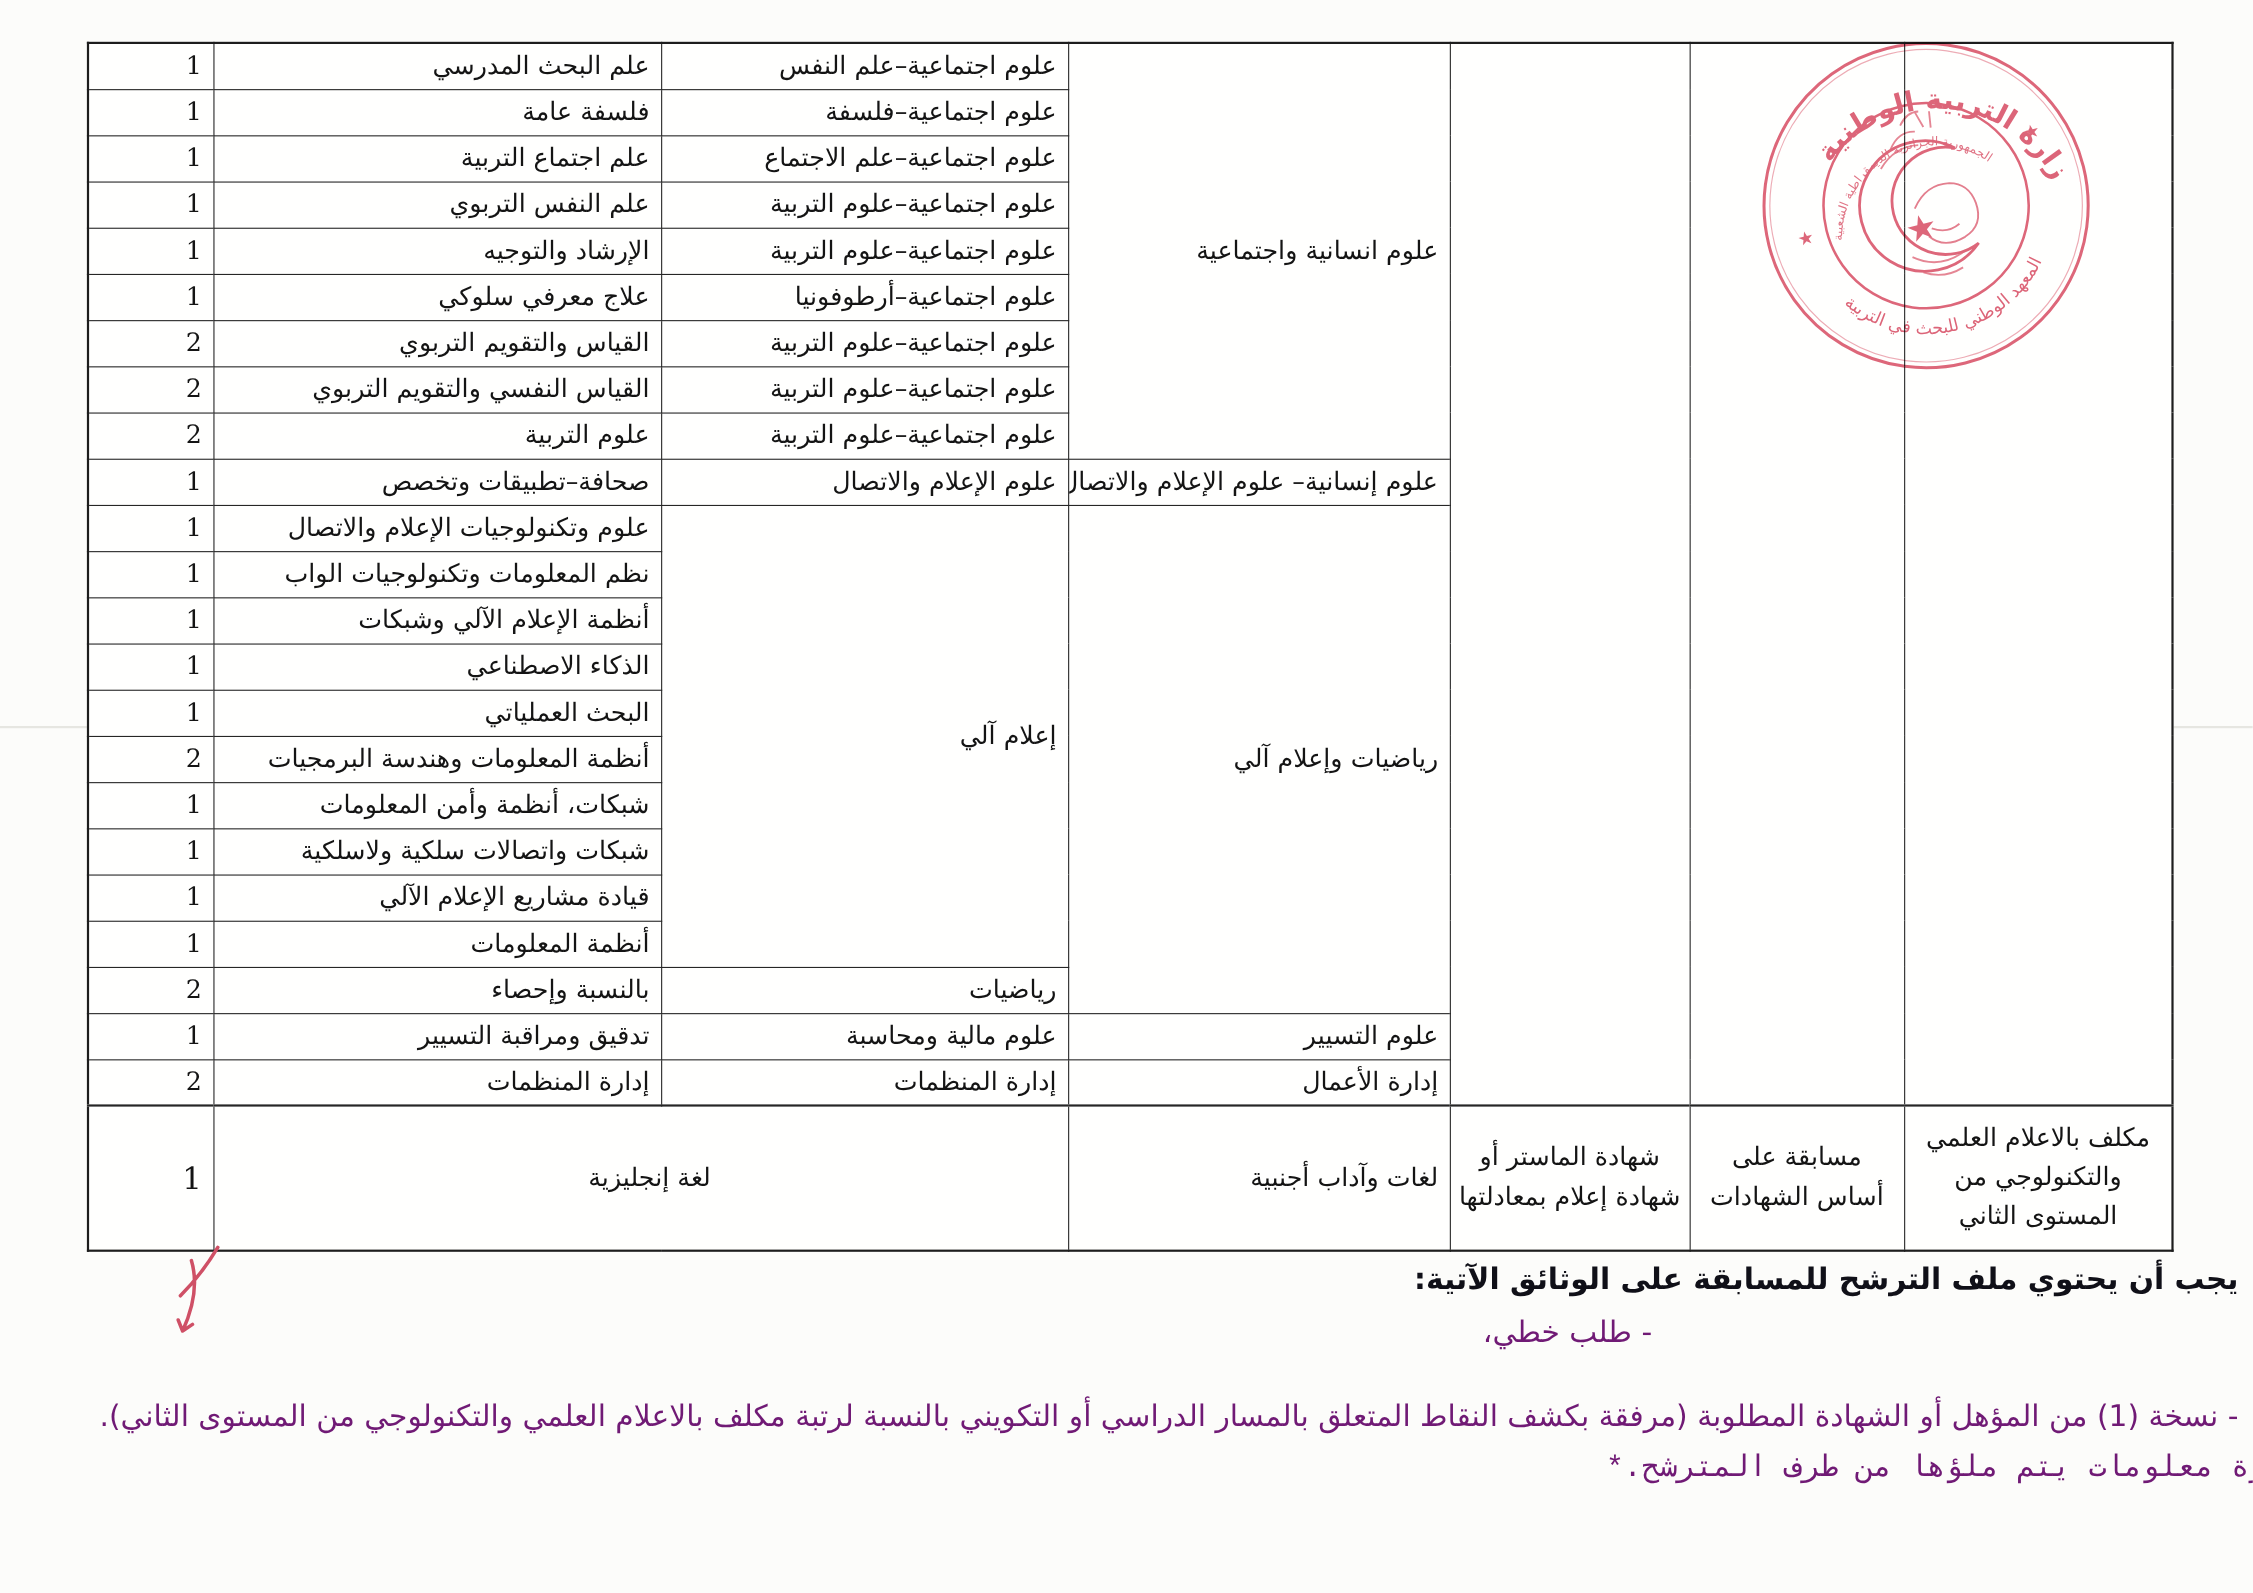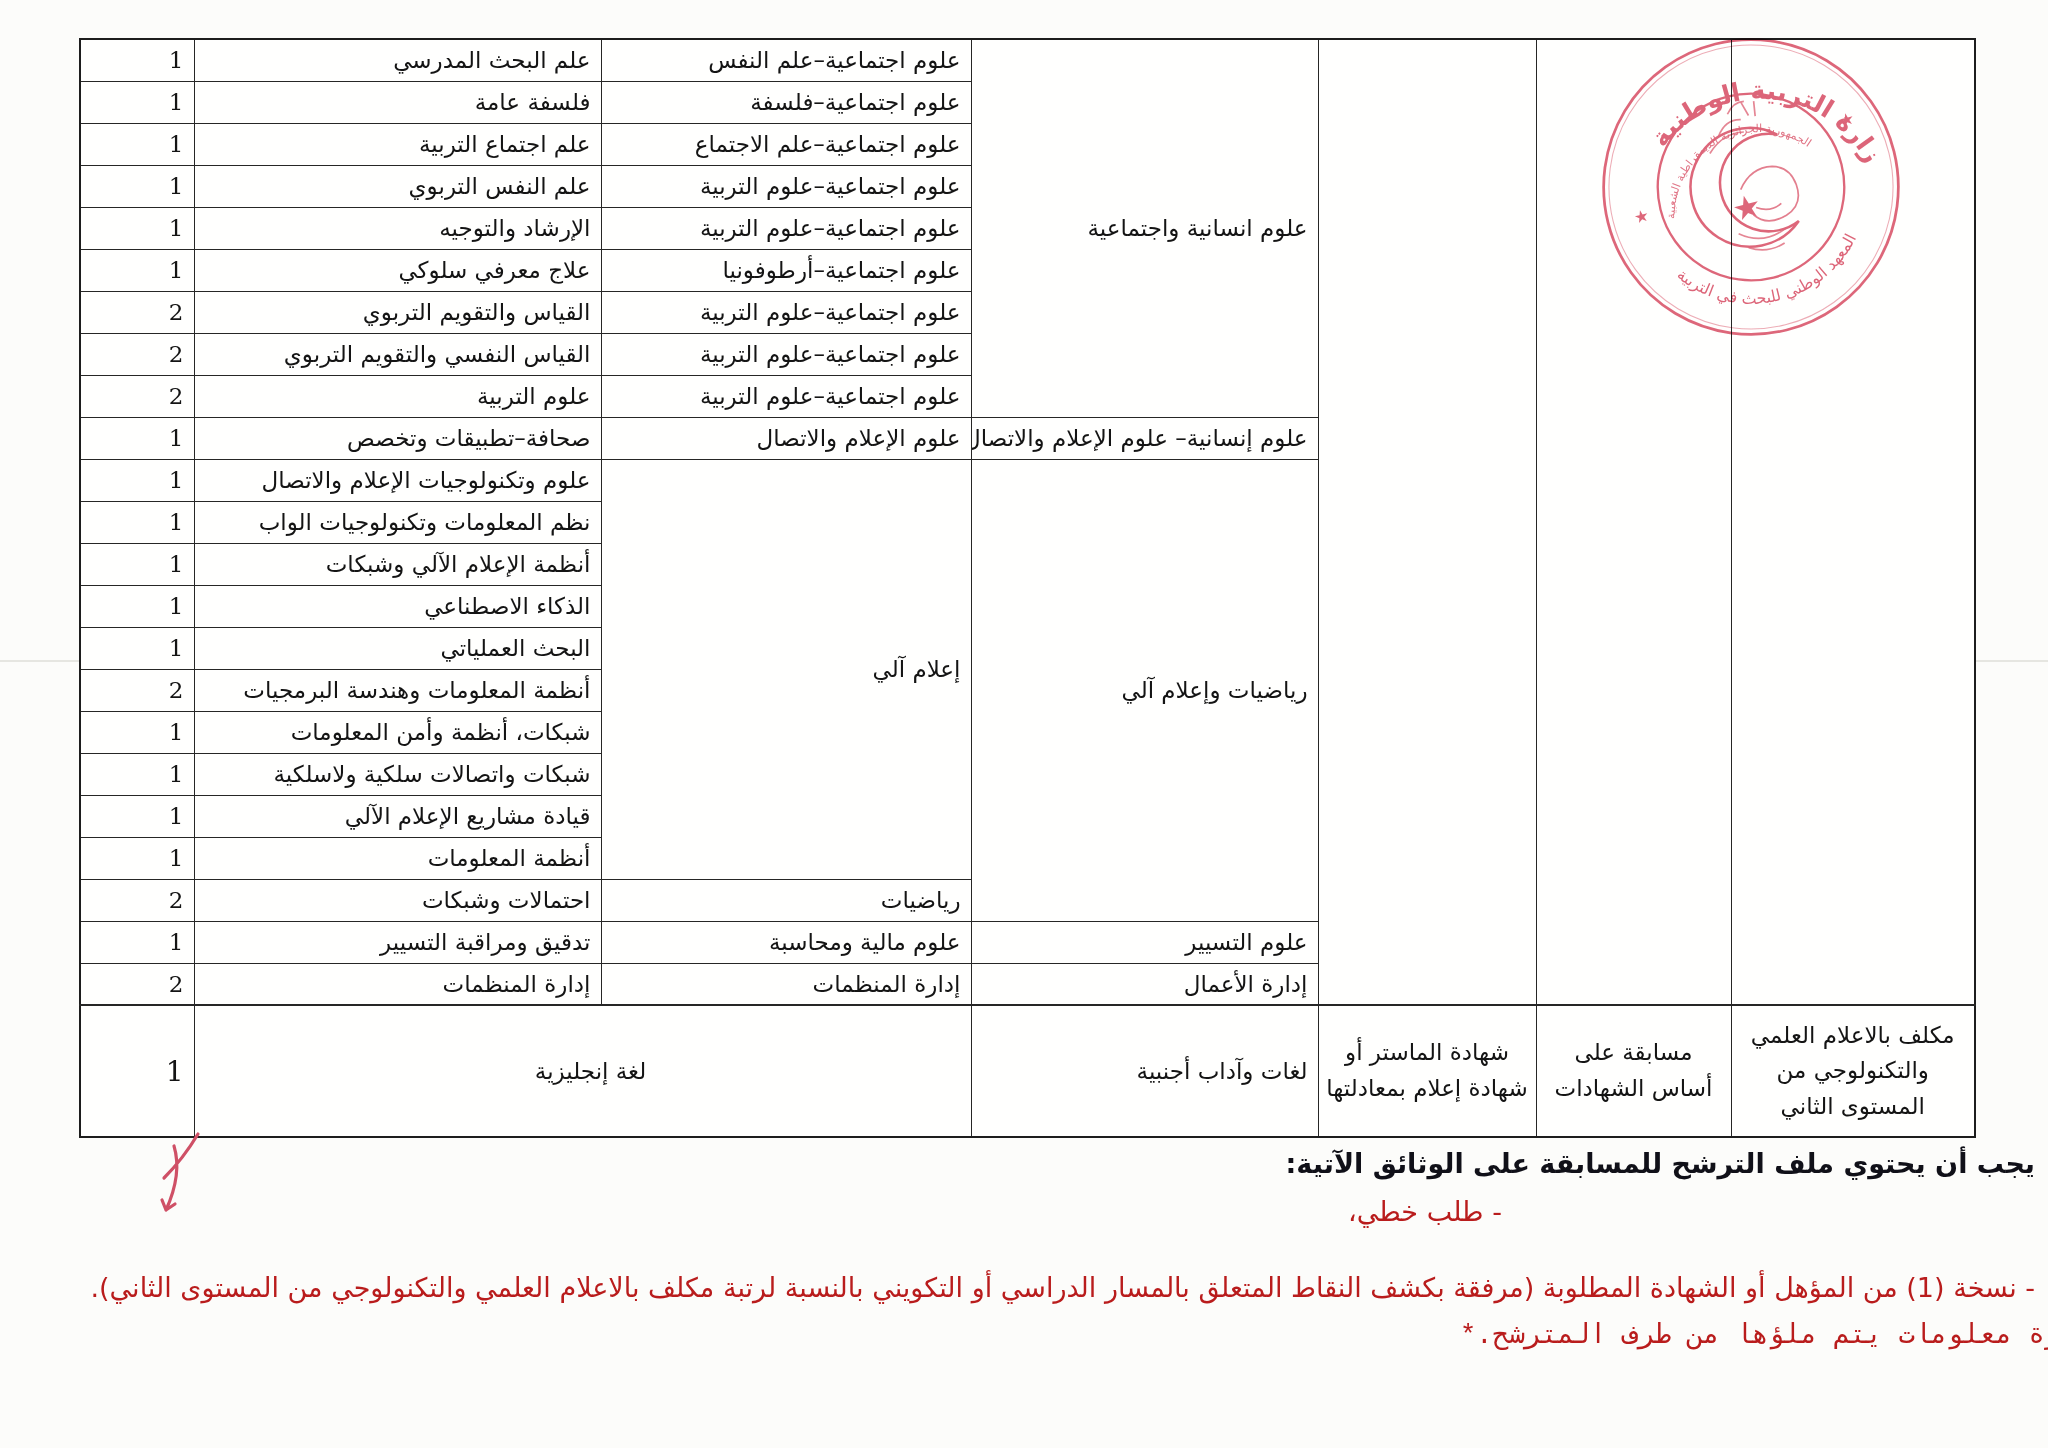--- a/index.html
+++ b/index.html
@@ -43,21 +43,21 @@
   tr.bottom td.count{font-size:28px;}
 
   
   .stamp{position:absolute;left:1592px;top:22px;width:318px;height:330px;
          opacity:.88;mix-blend-mode:multiply;pointer-events:none;}
 
   
   .penmark{position:absolute;left:140px;top:1128px;width:80px;height:95px;}
 
   
-  .fline{position:absolute;direction:rtl;white-space:nowrap;font-size:27px;color:#b91c1c;}
+  .fline{position:absolute;direction:rtl;white-space:nowrap;font-size:27px;color:#701a75;}
   .f1{top:1148px;right:13px;font-weight:bold;font-size:27px;color:#101018;}
   .f2{top:1196px;left:1348px;}
   .f3{top:1232px;left:1348px;}
   .f4{top:1272px;right:13px;}
   .f5{top:1318px;left:1460px;font-family:Liberation Mono, monospace;}
 </style>
 </head>
 <body>
 
 <div class="page">
@@ -167,21 +167,21 @@
         <tr class="r">
           <td class="spec">قيادة مشاريع الإعلام الآلي</td>
           <td class="count">1</td>
         </tr>
         <tr class="r">
           <td class="spec">أنظمة المعلومات</td>
           <td class="count">1</td>
         </tr>
         <tr class="r">
           <td class="branch">رياضيات</td>
-          <td class="spec">احتمالات وشبكات</td>
+          <td class="spec">بالنسبة وإحصاء</td>
           <td class="count">2</td>
         </tr>
         <tr class="r">
           <td class="field">علوم التسيير</td>
           <td class="branch">علوم مالية ومحاسبة</td>
           <td class="spec">تدقيق ومراقبة التسيير</td>
           <td class="count">1</td>
         </tr>
         <tr class="r">
           <td class="field">إدارة الأعمال</td>

